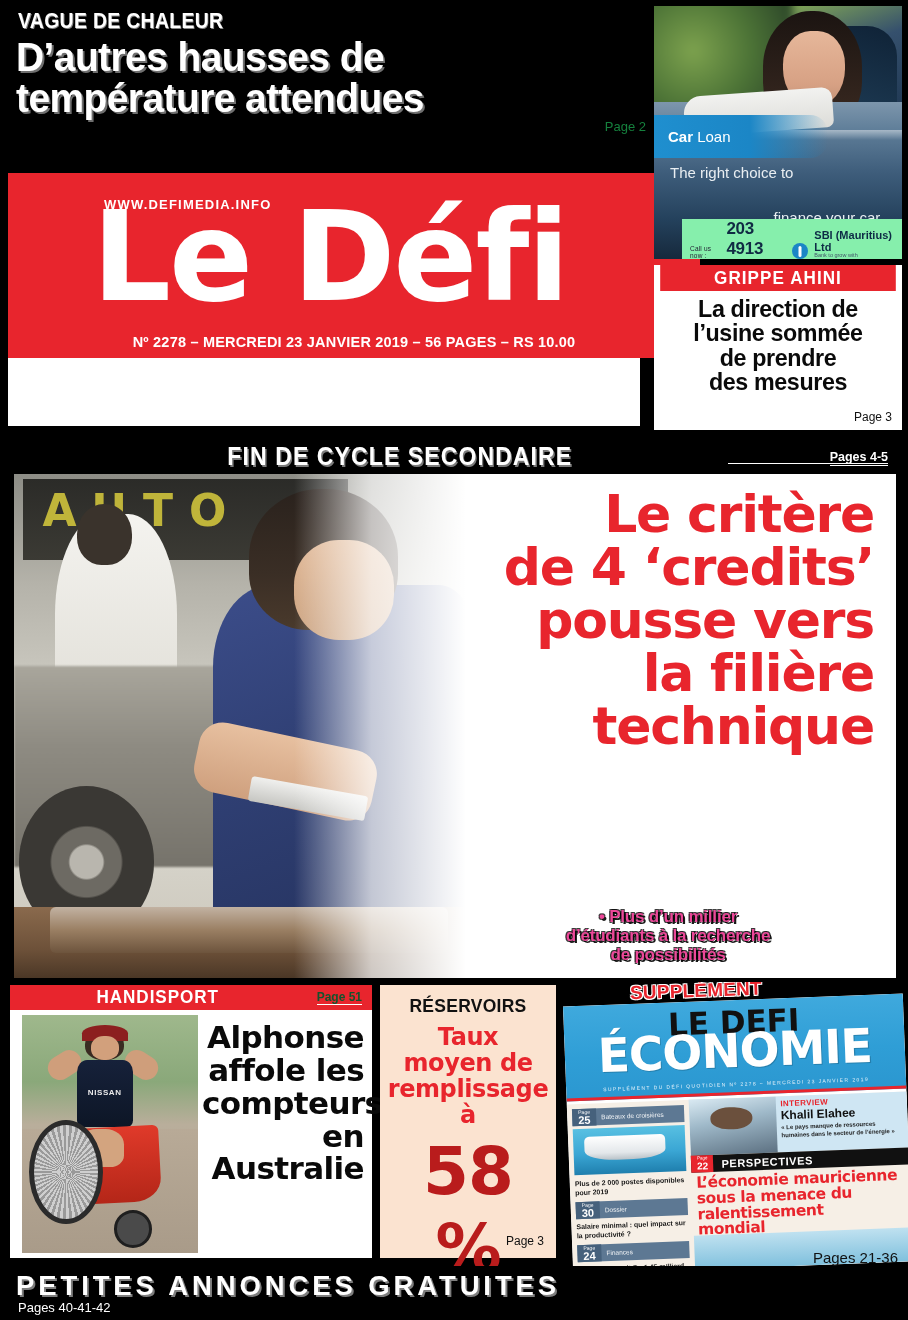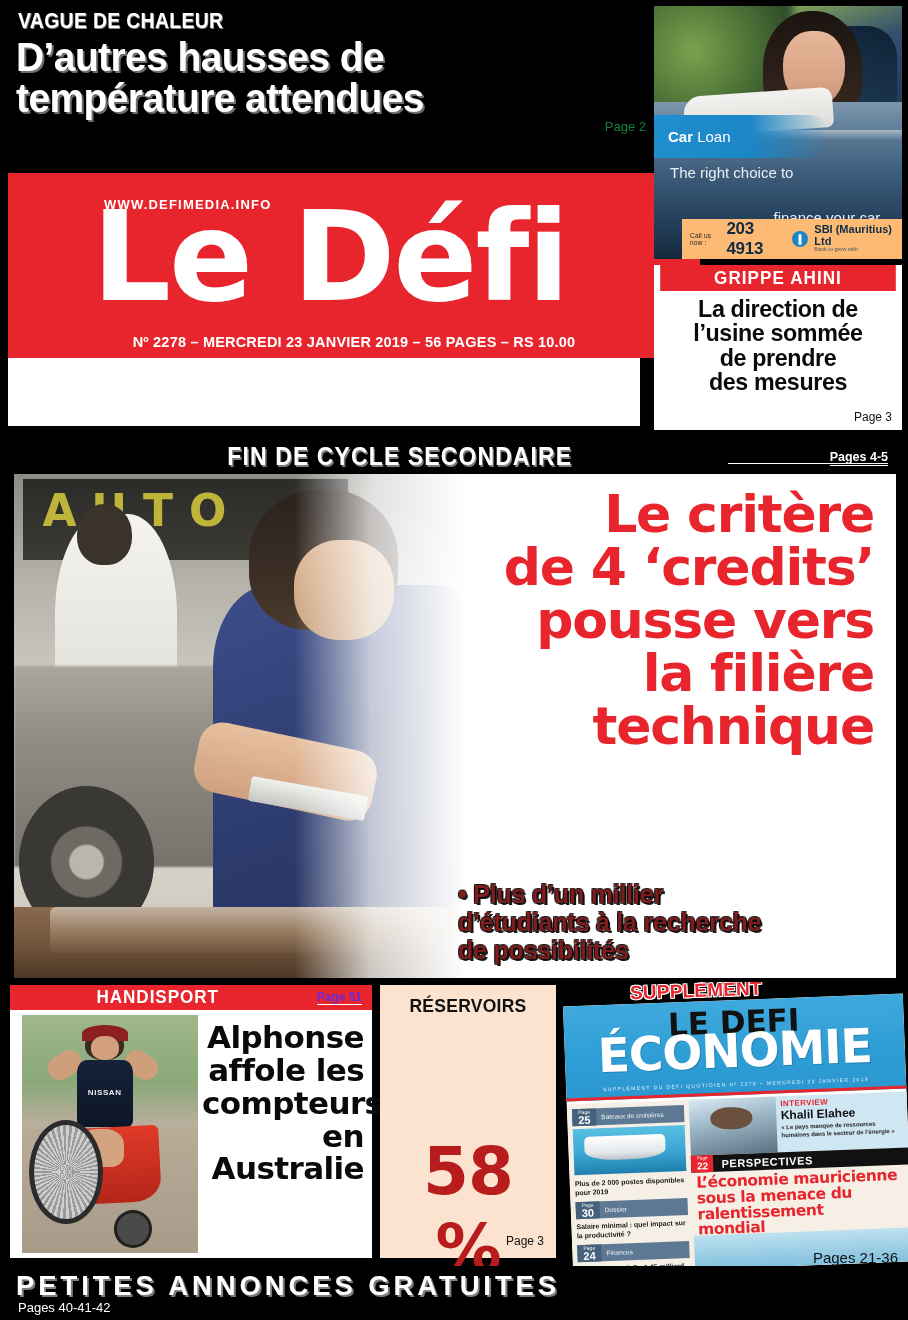--- a/index.html
+++ b/index.html
@@ -126,21 +126,21 @@
     color:#fff; font-size:15px; font-weight:400;
   }
   .ad-cta-txt b{ font-weight:800; }
   .ad-tag {
     position:absolute; left:16px; top:62%; width:88%;
     color:#e9eef2; font-size:15px; line-height:1.28;
   }
   .ad-tag .l2{ display:block; text-align:right; padding-right:8px;margin-top:26px; }
   .ad-footer {
     position:absolute; left:0; right:0; bottom:0; height:16%;
-    background:#fdba74; display:flex; align-items:center; padding:0 8px;margin-left:28px;
+    background:#86efac; display:flex; align-items:flex-end; padding:0 8px;margin-left:28px;
   }
   .ad-callus { font-size:6.5px; color:#223; letter-spacing:.2px; }
   .ad-phone { font-size:17px; font-weight:800; color:#102a43; margin-left:4px; letter-spacing:-.3px;}
   .ad-sbi-logo {
     width:16px; height:16px; border-radius:50%;
     background:#1b86c6; margin-left:10px; position:relative; flex:0 0 auto;
   }
   .ad-sbi-logo:after{
     content:""; position:absolute; left:50%; top:3px; transform:translateX(-50%);
     width:3px; height:11px; background:#fff; border-radius:2px;
@@ -275,22 +275,22 @@
 
   .main-head {
     position:absolute; right:22px; top:14px; width:470px;
     text-align:right; color:#E8252D;
     font-size:52px; font-weight:900; line-height:1.02;
     letter-spacing:-1.2px;
     font-family:"DejaVu Sans", sans-serif;
   }
   .main-sub {
     position:absolute; right:18px; bottom:14px; width:420px;
-    text-align:left; color:#7f1d1d;
-    font-size:25px; font-weight:900; line-height:1.12;
+    text-align:center; color:#ec4899;
+    font-size:17px; font-weight:900; line-height:1.12;
     letter-spacing:-0.2px;
     text-shadow:2px 2px 0 rgba(0,0,0,.9), -1px -1px 0 rgba(0,0,0,.75),
                 1px -1px 0 rgba(0,0,0,.75), -1px 1px 0 rgba(0,0,0,.75);
   }
 
   
   .bottom-row {
     position:absolute; left:0; top:982px; width:908px; height:290px;
     background:#000;
   }
@@ -304,21 +304,21 @@
     position:absolute; left:0; top:0; width:100%; height:25px;
     background:#E8252D;
   }
   .handi-band-title {
     position:absolute; left:0; right:0; top:2px; text-align:center;
     color:#fff; font-size:18px; font-weight:900; letter-spacing:1px;
     transform:scaleX(0.95); padding-right:70px;
   }
   .handi-page {
     position:absolute; right:10px; top:5px;
-    color:#6d28d9; font-size:12px; font-weight:700;
+    color:#14532d; font-size:12px; font-weight:700;
     border-bottom:1px solid #fff;
   }
   .handi-photo {
     position:absolute; left:12px; top:30px; width:176px; height:238px;
     overflow:hidden; background:#8ea07c;
   }
   .h-bg{ position:absolute; inset:0;
     background:linear-gradient(180deg,#9fb88c 0%, #8aa87a 28%, #b9ae9b 46%, #b0a696 100%);
   }
   .h-track{
@@ -653,20 +653,26 @@
         <div>Alphonse</div>
         <div>affole les</div>
         <div>compteurs</div>
         <div>en</div>
         <div>Australie</div>
       </div>
     </div>
 
     <div class="reserv">
       <div class="reserv-title">RÉSERVOIRS</div>
+      <div class="reserv-sub">
+        <div>Taux</div>
+        <div>moyen de</div>
+        <div>remplissage</div>
+        <div>à</div>
+      </div>
       <div class="reserv-pct">58 %</div>
       <div class="reserv-page">Page 3</div>
     </div>
 
     <div class="supp-wrap">
       <div class="supp-page">
         <div class="supp-masthead">
           <div class="supp-ledefi">LE DEFI</div>
           <div class="supp-econ">ÉCONOMIE</div>
           <div class="supp-strap">SUPPLÉMENT DU DÉFI QUOTIDIEN Nº 2278 – MERCREDI 23 JANVIER 2019</div>

